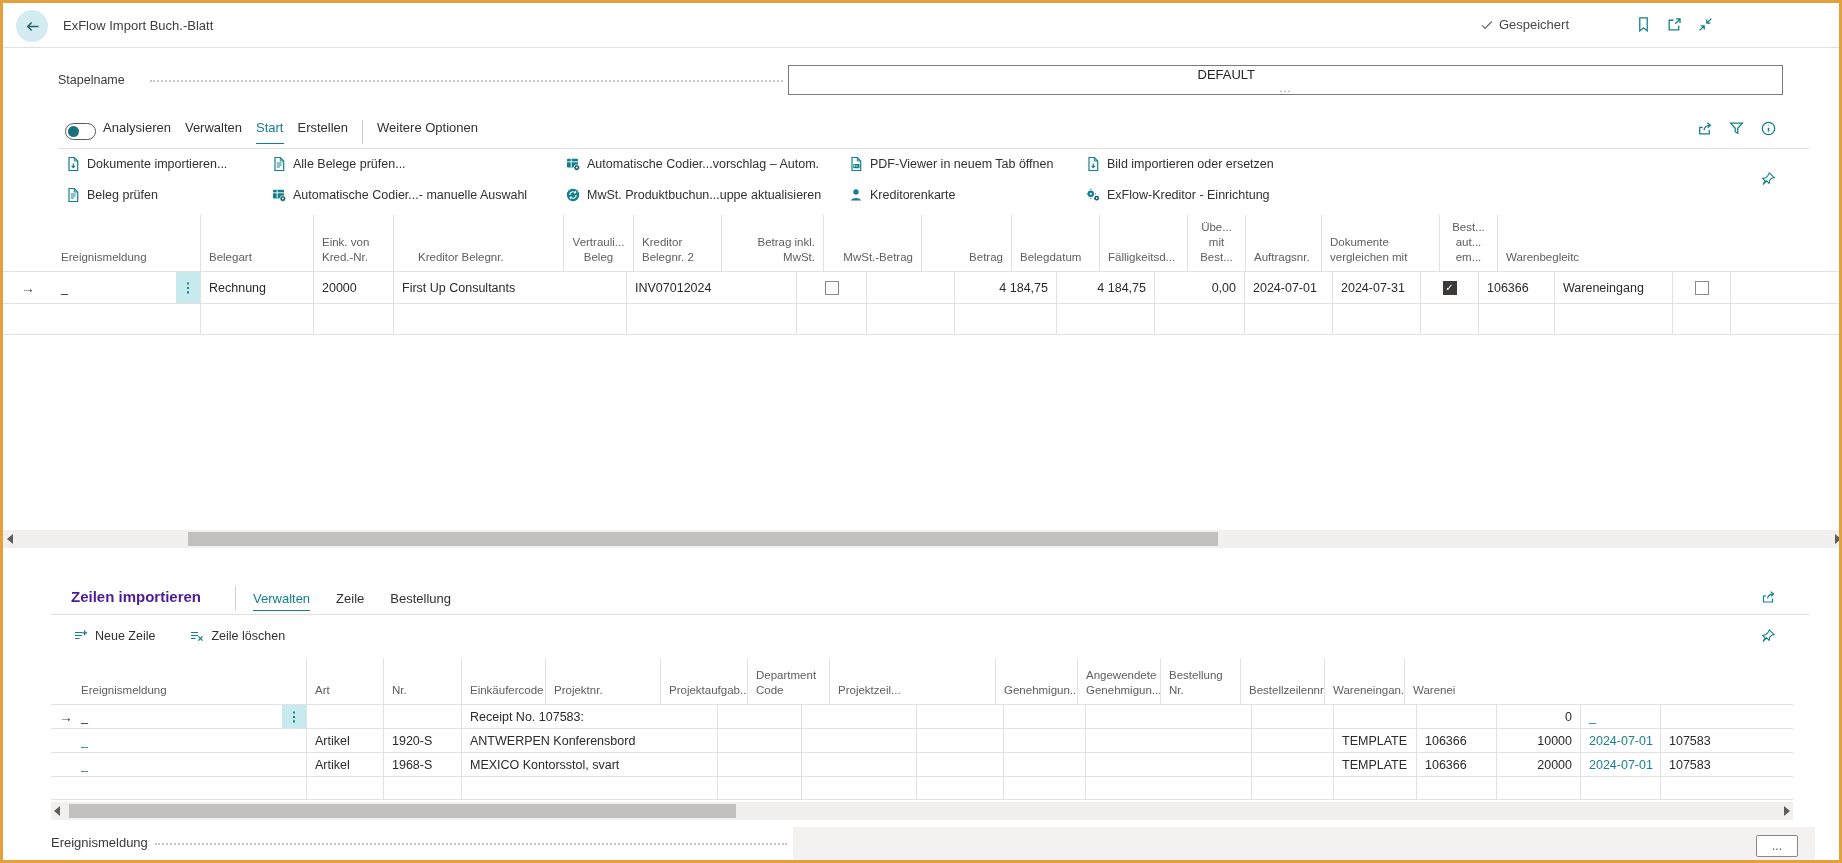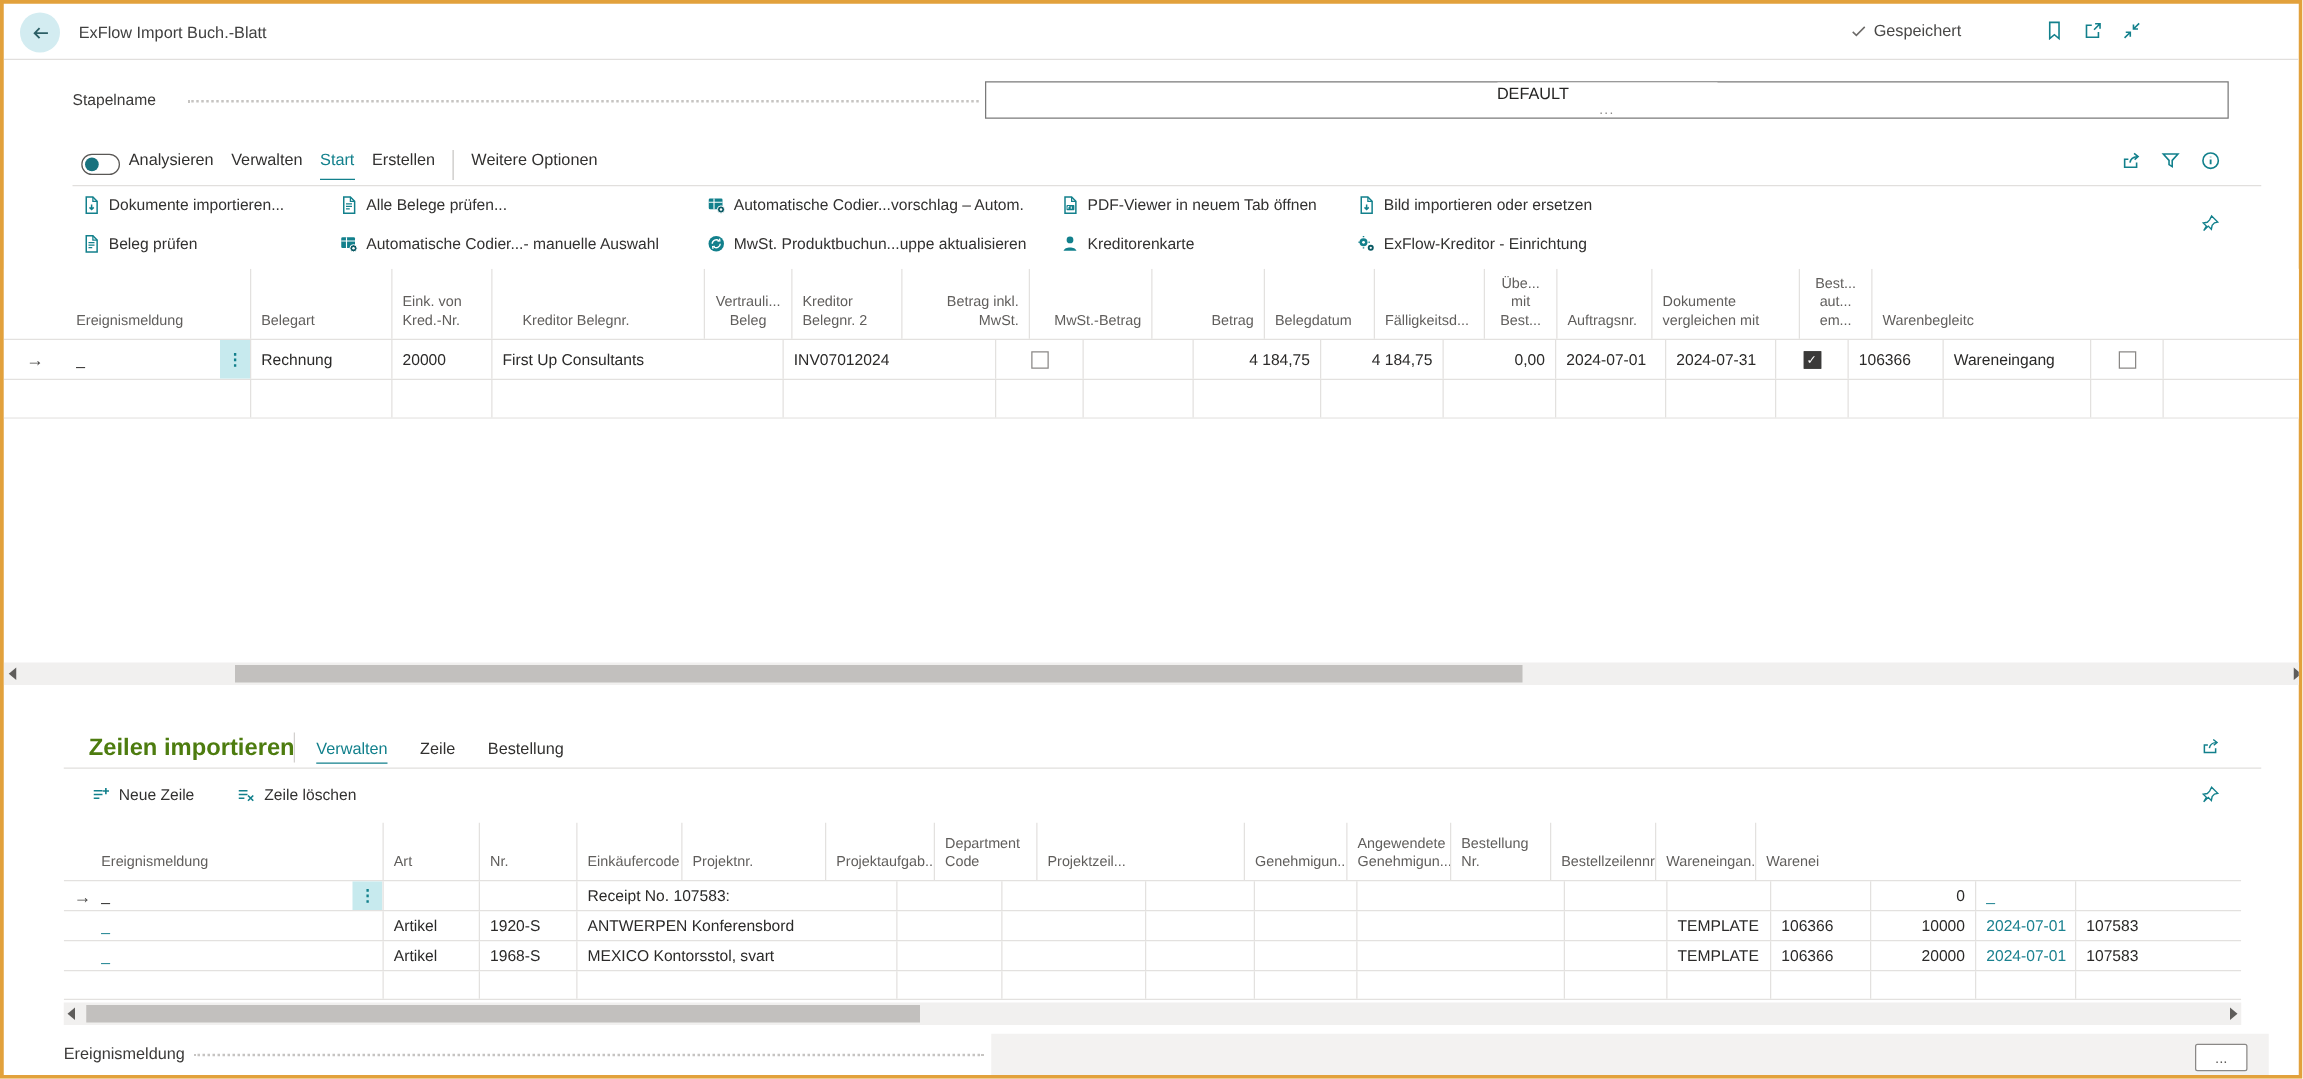--- a/index.html
+++ b/index.html
@@ -75,21 +75,21 @@
   .cb.on { background: #3b3a39; border-color: #3b3a39; color: #fff; font-size: 10px; }
   .lk { color: #1b8290; cursor: pointer; }
 
   
   .hscroll { position: absolute; height: 18px; background: #f1f0ef; display: flex; align-items: center; }
   .hs-thumb { position: absolute; top: 2px; height: 14px; background: #c2c0be; }
   .tri { width: 0; height: 0; border-top: 5px solid transparent; border-bottom: 5px solid transparent; position: absolute; top: 4px; cursor: pointer; }
   .tri.left { border-right: 6px solid #5f5d5b; } .tri.right { border-left: 6px solid #5f5d5b; }
 
   
-  .part-title { position: absolute; left: 68px; top: 585px; font-size: 19px; font-weight: bold; color: #4d7c0f; cursor: pointer; }
+  .part-title { position: absolute; left: 68px; top: 585px; font-size: 15px; font-weight: bold; color: #4c1d95; cursor: pointer; }
   .part-vsep { position: absolute; left: 232px; top: 583px; width: 1px; height: 24px; background: #d2d0ce; }
   .part-tabs { position: absolute; left: 250px; top: 588px; display: flex; gap: 26px; }
   .part-tabs .menu-item { font-size: 13px; }
   .part-share { position: absolute; right: 63px; top: 586px; cursor: pointer; }
   .part-divider { position: absolute; left: 48px; right: 30px; top: 611px; border-bottom: 1px solid #e1dfdd; }
   .part-actions { position: absolute; left: 70px; top: 622px; display: flex; gap: 34px; }
 
   
   .foot-label { position: absolute; left: 48px; top: 832px; font-size: 13px; color: #3b3a39; }
   .foot-leader { left: 152px; top: 840px; width: 632px; }

